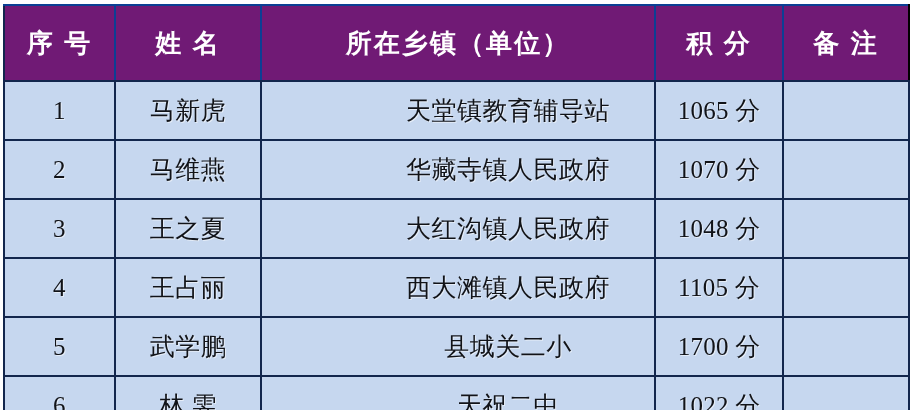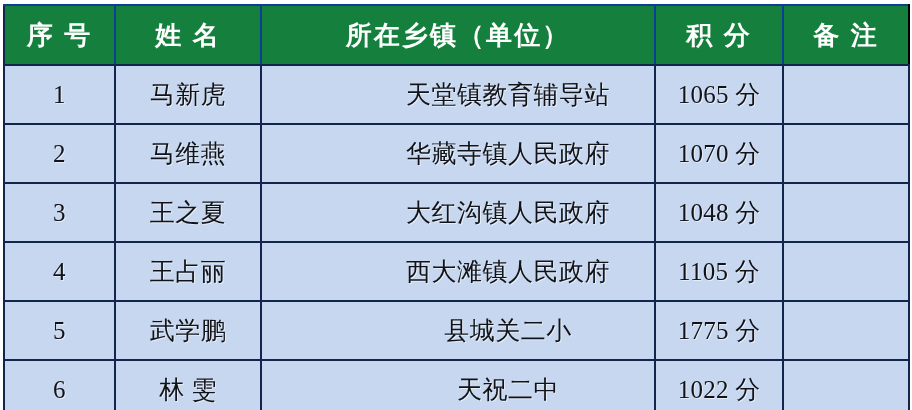--- a/index.html
+++ b/index.html
@@ -30,33 +30,33 @@
     background: #c6d7ef;
   }
 
   table.score-table col.c-index { width: 111px; }
   table.score-table col.c-name  { width: 146px; }
   table.score-table col.c-unit  { width: 394px; }
   table.score-table col.c-score { width: 128px; }
   table.score-table col.c-note  { width: 126px; }
 
   thead th {
-    background: #15803d;
+    background: #701a75;
     color: #ffffff;
     height: 58px;
     font-size: 26px;
     font-weight: bold;
     letter-spacing: 0.08em;
     text-align: center;
     vertical-align: middle;
     border-left: 2px solid #0b3f94;
     border-right: 2px solid #0b3f94;
     border-top: 2px solid #0b3f94;
     border-bottom: 2px solid #12264d;
-    padding: 0;
+    padding: 8px;
     font-family: "Liberation Sans", "DejaVu Sans", sans-serif;
     white-space: nowrap;
   }
   thead th.first { border-left: 2px solid #12264d; }
   thead th.last  { border-right: 2px solid #000000; }
 
   tbody td {
     background: #c6d7ef;
     height: 57px;
     font-size: 25px;
@@ -129,21 +129,21 @@
         <td class="cell-index">4</td>
         <td class="cell-name">王占丽</td>
         <td class="cell-unit">西大滩镇人民政府</td>
         <td class="cell-score">1105 分</td>
         <td class="cell-note"></td>
       </tr>
       <tr>
         <td class="cell-index">5</td>
         <td class="cell-name">武学鹏</td>
         <td class="cell-unit">县城关二小</td>
-        <td class="cell-score">1775 分</td>
+        <td class="cell-score">1700 分</td>
         <td class="cell-note"></td>
       </tr>
       <tr>
         <td class="cell-index">6</td>
         <td class="cell-name">林  雯</td>
         <td class="cell-unit">天祝二中</td>
         <td class="cell-score">1022 分</td>
         <td class="cell-note"></td>
       </tr>
     </tbody>

